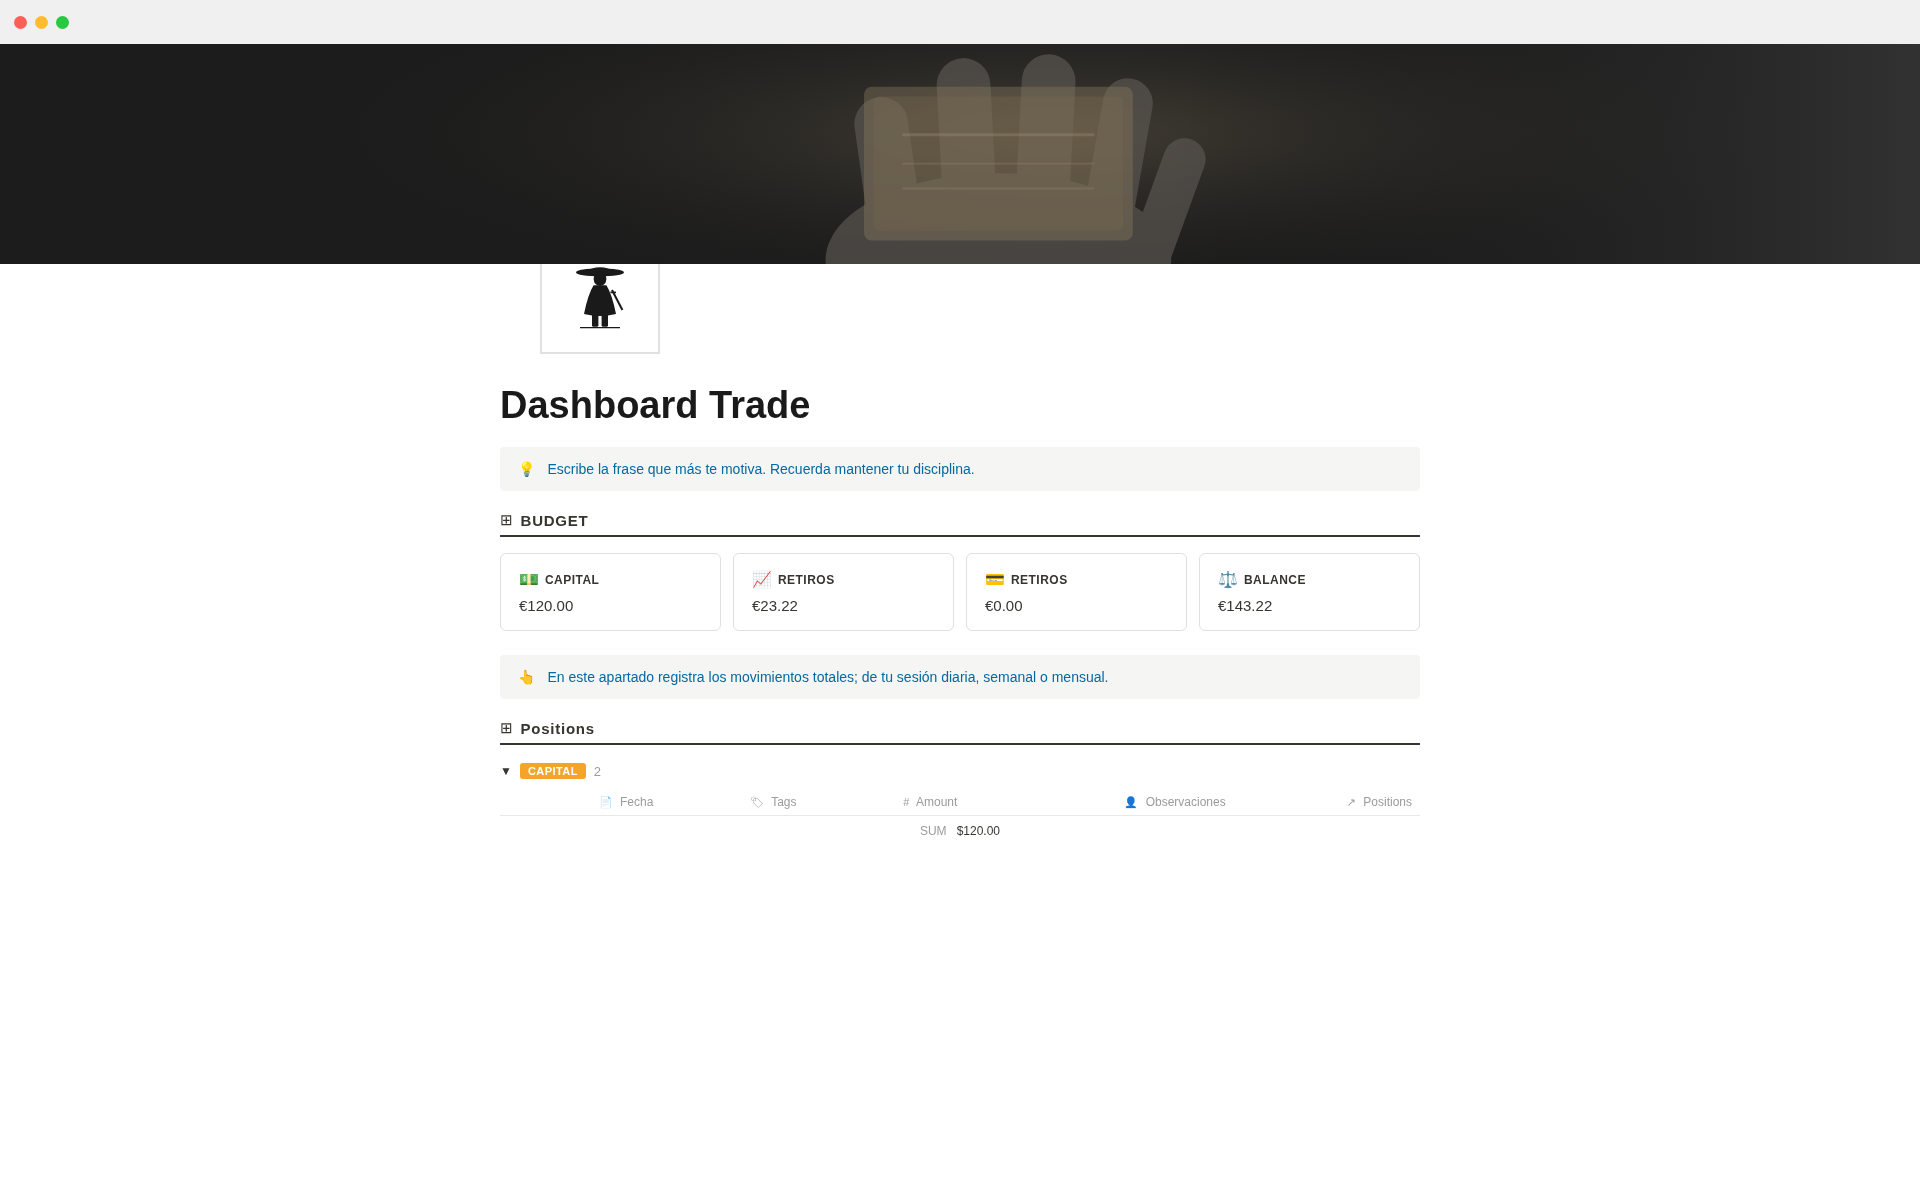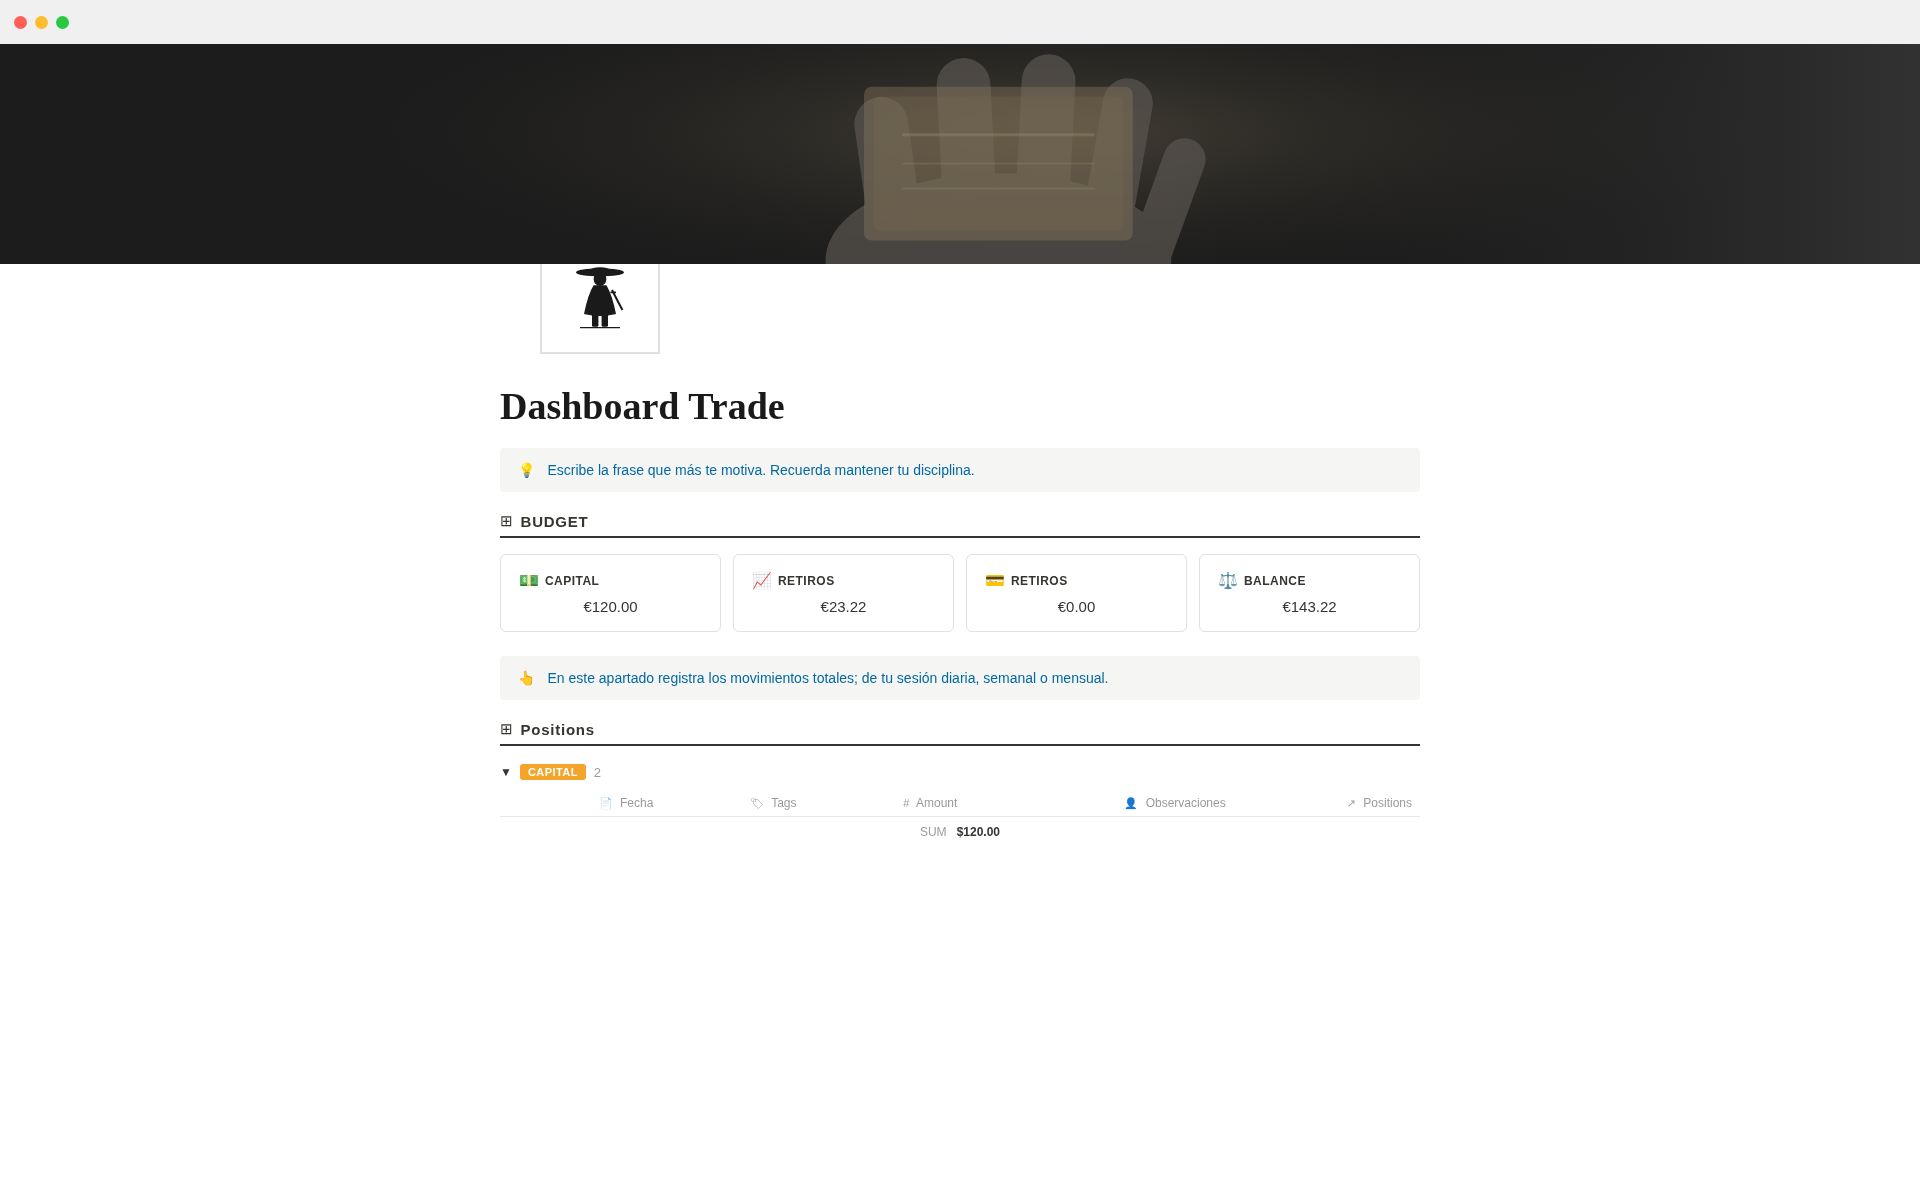--- a/index.html
+++ b/index.html
@@ -90,21 +90,20 @@
     }
     .title-section {
       padding: 30px 40px 20px 40px;
       flex: 1;
     }
     .page-title {
       font-size: 38px;
       font-weight: 700;
       color: #1a1a1a;
       margin-bottom: 0;
-      font-family: Liberation Serif, serif;
     }
 
     
     .callout {
       background: #f5f5f4;
       border-radius: 4px;
       padding: 14px 18px;
       display: flex;
       align-items: center;
       gap: 12px;
@@ -159,21 +158,20 @@
     .stat-card-title {
       font-size: 12px;
       font-weight: 600;
       letter-spacing: 0.04em;
       color: #37352f;
     }
     .stat-card-value {
       font-size: 15px;
       font-weight: 500;
       color: #37352f;
-      text-align: center;
     }
 
     
     .callout2 {
       background: #f5f5f4;
       border-radius: 4px;
       padding: 14px 18px;
       display: flex;
       align-items: center;
       gap: 12px;
@@ -237,21 +235,21 @@
     }
     .sum-row {
       font-size: 12px;
       color: #9b9b9b;
       text-align: center;
       padding: 8px 0;
       margin: 0 40px;
     }
     .sum-amount {
       color: #37352f;
-      font-weight: 700;
+      font-weight: 400;
       text-align: center;
     }
   </style>
 </head>
 <body>
 
 <div class="titlebar">
   <span class="traffic-light tl-red"></span>
   <span class="traffic-light tl-yellow"></span>
   <span class="traffic-light tl-green"></span>

